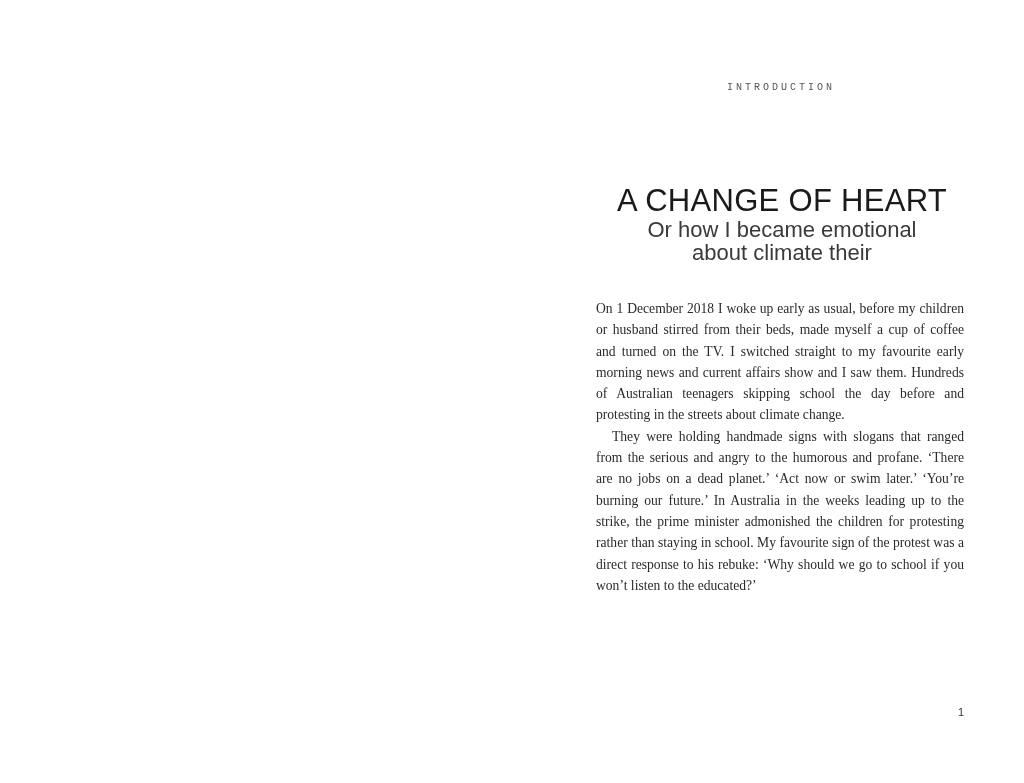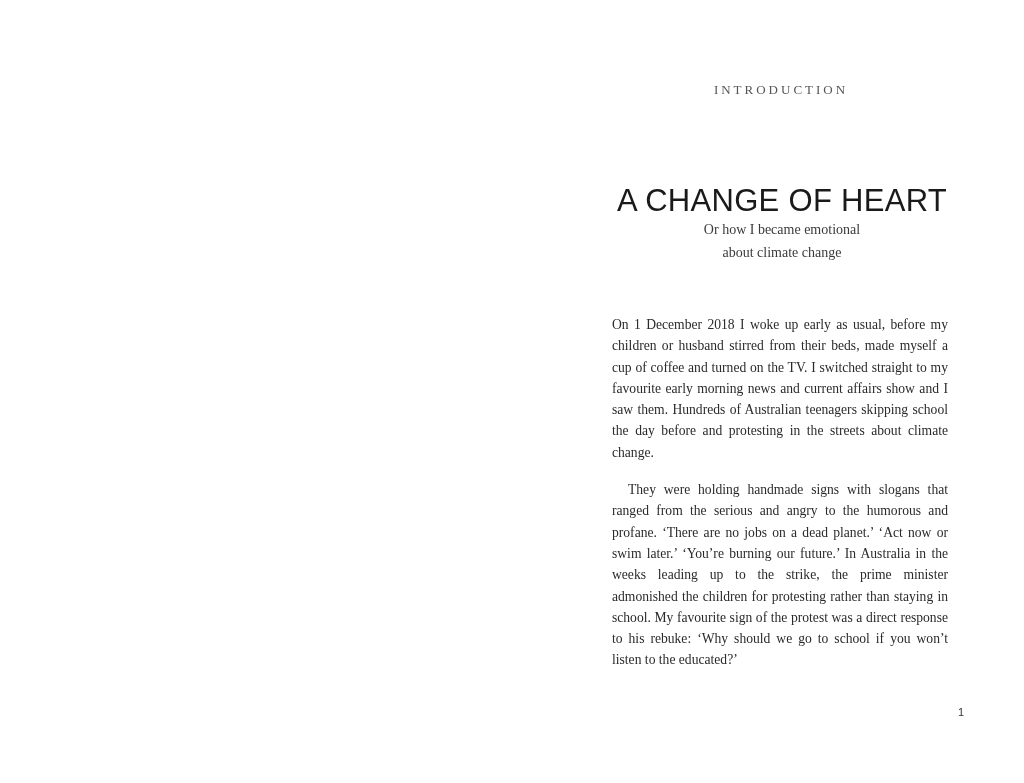--- a/index.html
+++ b/index.html
@@ -29,22 +29,22 @@
       height: 783px;
       position: relative;
       background: #ffffff;
     }
     .section-label {
       position: absolute;
       top: 82px;
       left: 176px;
       width: 186px;
       text-align: center;
-      font-family: Liberation Serif, serif;
-      font-size: 13px;
+      font-family: Liberation Mono, monospace;
+      font-size: 10px;
       letter-spacing: 3px;
       color: #555;
     }
     .chapter-title {
       position: absolute;
       top: 183px;
       left: 80px;
       width: 380px;
       text-align: center;
       font-family: "Liberation Sans", sans-serif;
@@ -53,38 +53,38 @@
       color: #1a1a1a;
       font-weight: normal;
       margin: 0;
     }
     .chapter-subtitle {
       position: absolute;
       top: 218px;
       left: 80px;
       width: 380px;
       text-align: center;
-      font-family: Liberation Serif, serif;
-      font-size: 14px;
+      font-family: Liberation Sans, sans-serif;
+      font-size: 22px;
       line-height: 23px;
       color: #3a3a3a;
       margin: 0;
     }
     .body-text {
       position: absolute;
       top: 298px;
       left: 84px;
       width: 368px;
       font-family: "Liberation Serif", serif;
       font-size: 13.6px;
       line-height: 21.3px;
       color: #2a2a2a;
     }
     .body-text p {
-      margin: 16px;
+      margin: 0;
       text-align: justify;
       text-align-last: left;
       hyphens: manual;
     }
     .body-text p.indent {
       text-indent: 16px;
     }
     .page-number {
       position: absolute;
       top: 706px;
@@ -100,21 +100,21 @@
 <div class="spread">
   <div class="page-left"></div>
 
   <div class="page-right">
     <div class="section-label">INTRODUCTION</div>
 
     <h1 class="chapter-title">A CHANGE OF HEART</h1>
 
     <div class="chapter-subtitle">
       <div>Or how I became emotional</div>
-      <div>about climate change</div>
+      <div>about climate their</div>
     </div>
 
     <div class="body-text">
       <p>On 1 December 2018 I woke up early as usual, before my children or husband stirred from their beds, made myself a cup of coffee and turned on the TV. I switched straight to my favourite early morning news and current affairs show and I saw them. Hundreds of Australian teenagers skipping school the day before and protesting in the streets about climate change.</p>
       <p class="indent">They were holding handmade signs with slogans that ranged from the serious and angry to the humorous and profane. ‘There are no jobs on a dead planet.’ ‘Act now or swim later.’ ‘You’re burning our future.’ In Australia in the weeks leading up to the strike, the prime minister admonished the children for protesting rather than staying in school. My favourite sign of the protest was a direct response to his rebuke: ‘Why should we go to school if you won’t listen to the educated?’</p>
     </div>
 
     <div class="page-number">1</div>
   </div>
 </div>

